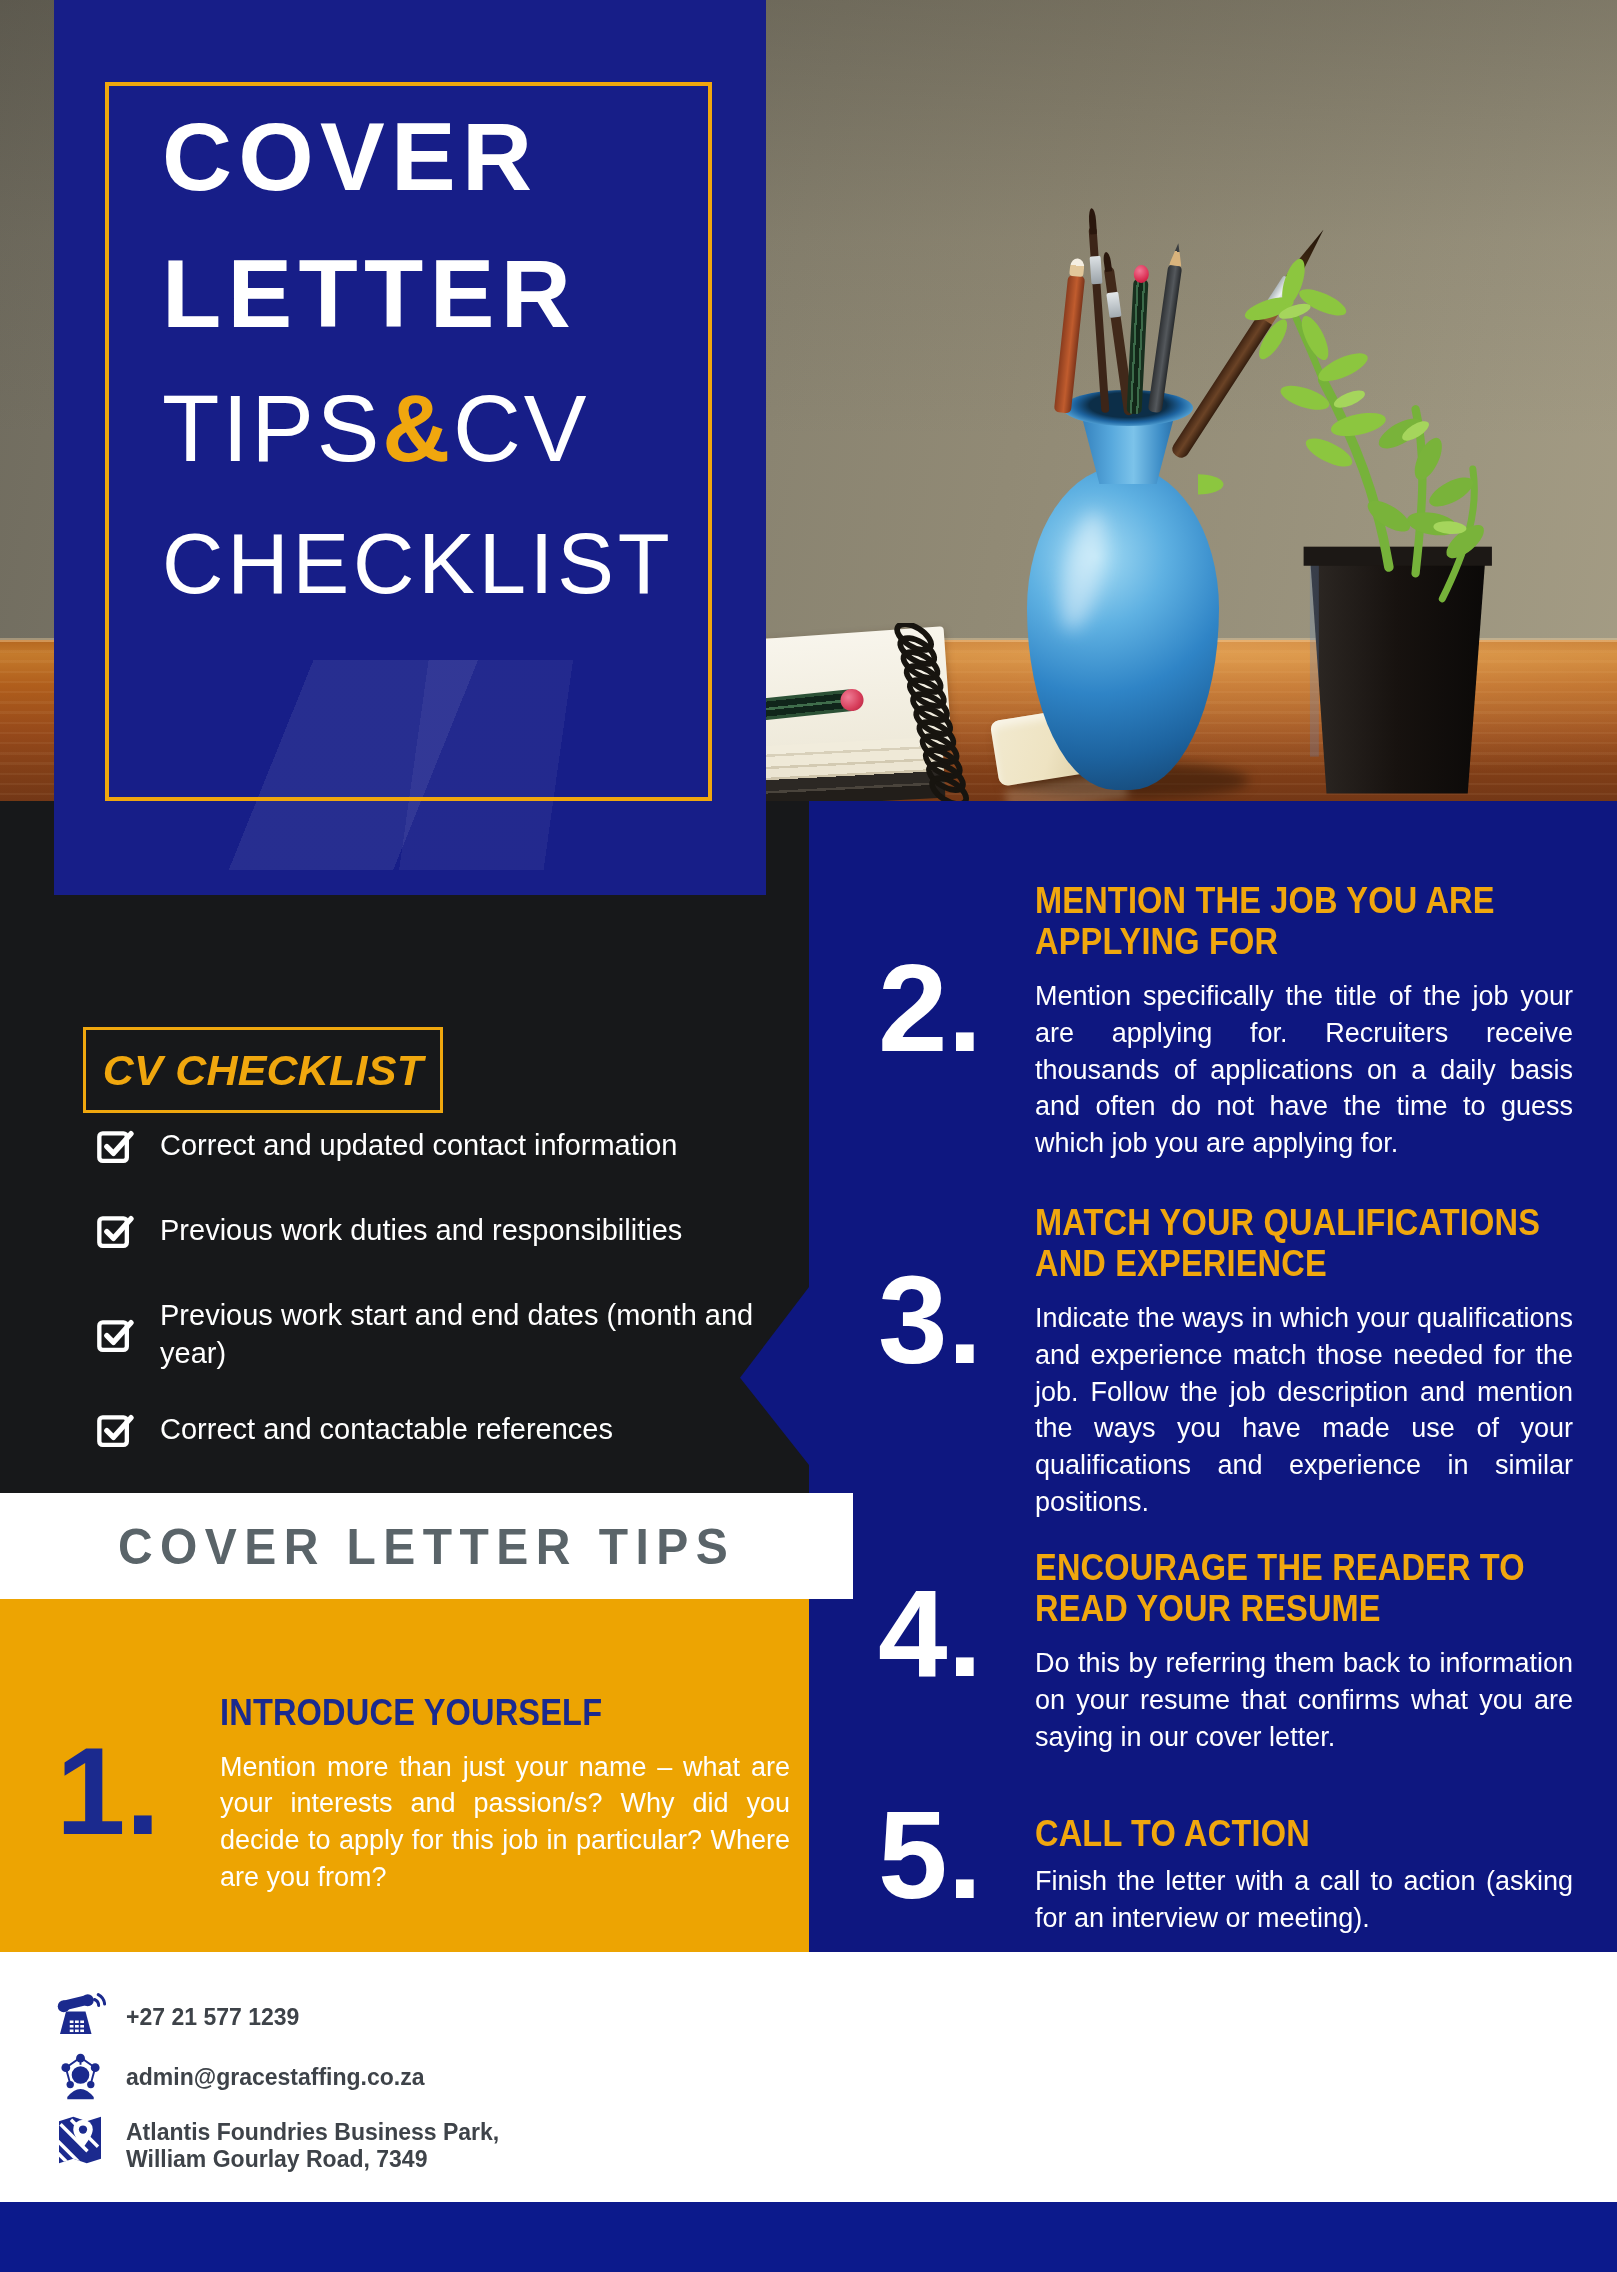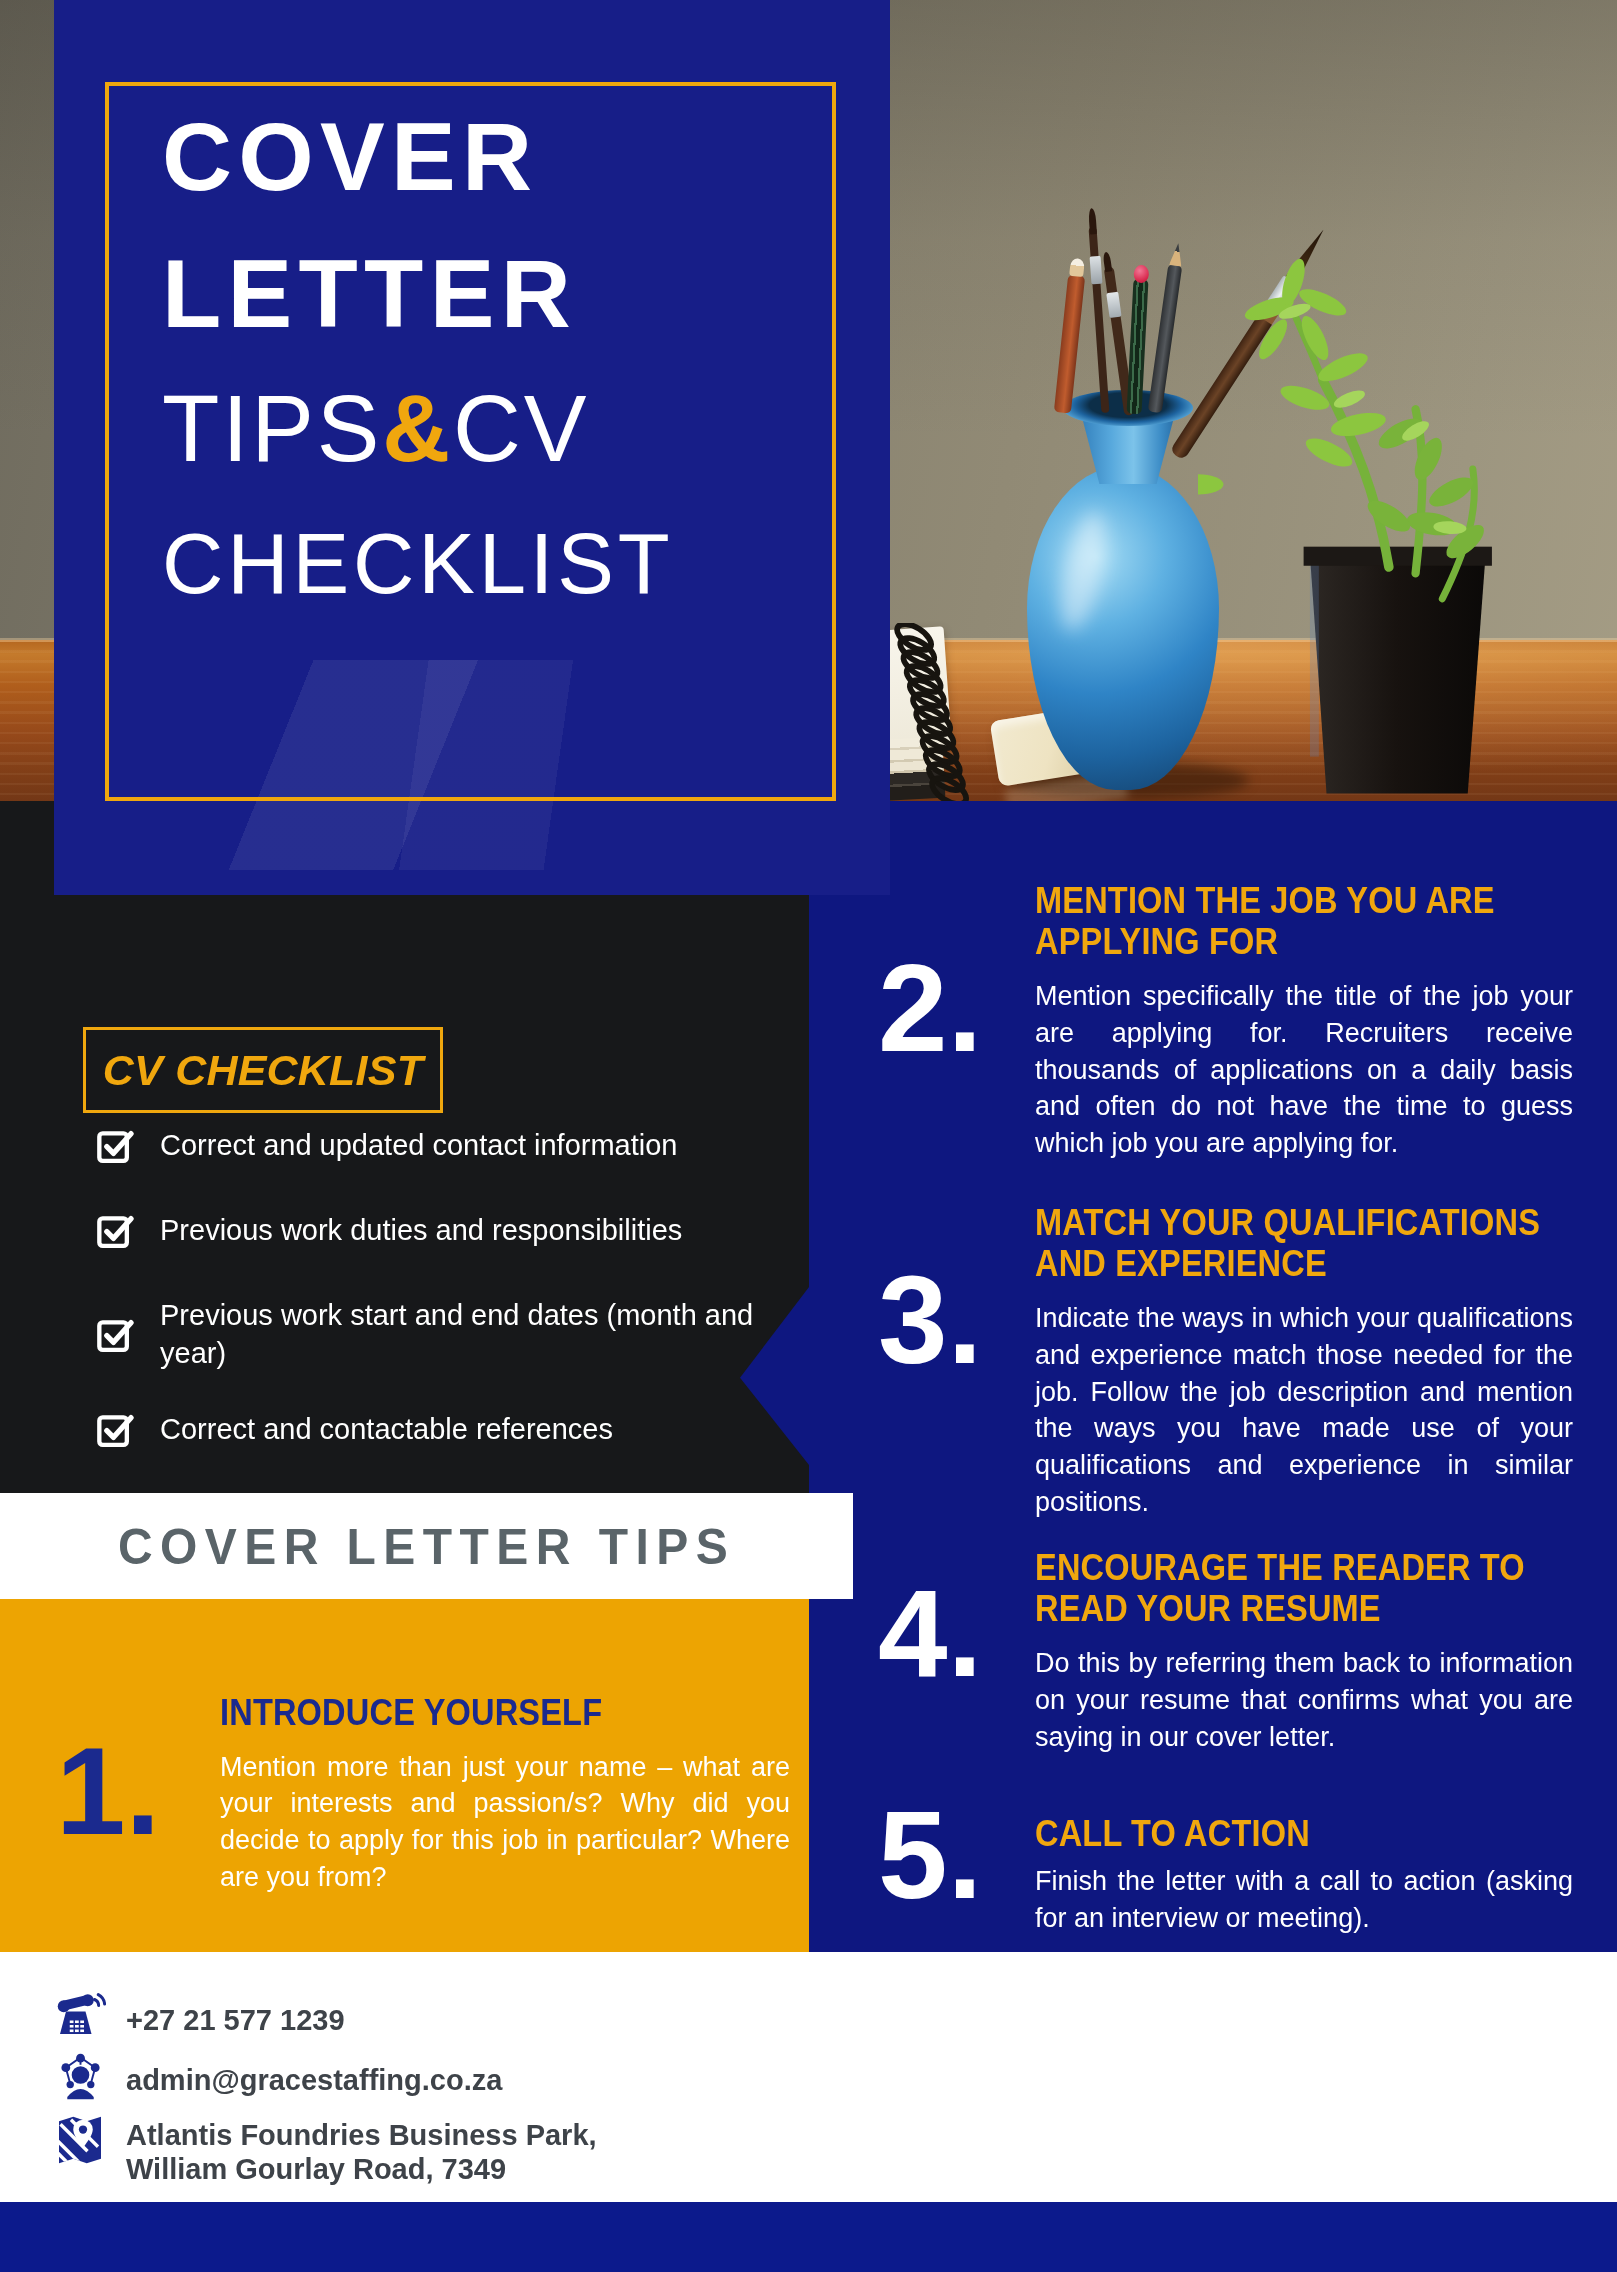--- a/index.html
+++ b/index.html
@@ -78,21 +78,21 @@
   .right-panel{position:absolute;left:809px;top:801px;width:809px;height:1151px;background:#0e1780;z-index:2;}
   .right-notch{position:absolute;left:740px;top:1287px;width:69px;height:178px;background:#0e1780;
     clip-path:polygon(100% 0,0 51%,100% 100%);z-index:3;}
   .white-band{position:absolute;left:0;top:1493px;width:853px;height:106px;background:#ffffff;z-index:3;
     display:flex;align-items:center;justify-content:center;}
   .white-band .tips-title{color:#5a6469;font-size:48px;font-weight:700;letter-spacing:.155em;white-space:nowrap;transform:scaleY(1.05);}
   .gold-section{position:absolute;left:0;top:1599px;width:809px;height:353px;background:#eda402;z-index:3;}
   .footer{position:absolute;left:0;top:1952px;width:1618px;height:250px;background:#ffffff;z-index:4;}
   .bottom-bar{position:absolute;left:0;top:2202px;width:1618px;height:71px;background:#0c1a8c;z-index:4;}
   
-  .title-box{position:absolute;left:54px;top:0;width:836px;height:895px;background:#171e88;z-index:5;}
+  .title-box{position:absolute;left:54px;top:0;width:712px;height:895px;background:#171e88;z-index:5;}
   .title-box .frame{position:absolute;left:51px;top:82px;right:54px;bottom:94px;border:4.5px solid #f0a70e;pointer-events:none;}
   .title-box .ghost{position:absolute;left:57px;bottom:25.5px;width:548px;height:210px;
     background:
       linear-gradient(112deg,rgba(255,255,255,0) 32%,rgba(255,255,255,.07) 32% 58%,rgba(255,255,255,0) 58%),
       linear-gradient(98deg,rgba(255,255,255,0) 55%,rgba(255,255,255,.05) 55% 80%,rgba(255,255,255,0) 80%);}
   .tb-text{position:absolute;left:108px;top:108px;width:561px;color:#fff;}
   .tb-l1,.tb-l2{font-size:97px;font-weight:700;letter-spacing:.065em;line-height:1;margin-bottom:40px;}
   .tb-l3{font-size:94px;line-height:1;margin-bottom:45px;letter-spacing:.03em;}
   .tb-l3 .tips{font-weight:400;}
   .tb-l3 .amp{font-weight:800;color:#f0a70e;}
@@ -122,21 +122,21 @@
   .tip5{left:1035px;top:1813px;}
   .tip5 .tb{margin-top:9px;}
   .num{position:absolute;font-size:125px;font-weight:700;color:#ffffff;z-index:6;line-height:1;}
   .num1{left:56px;top:1728px;color:#1b2a8e;}
   .num2{left:878px;top:945px;}
   .num3{left:878px;top:1257px;}
   .num4{left:878px;top:1570px;}
   .num5{left:878px;top:1792px;}
   
   .f-ic{position:absolute;}
-  .f-txt{position:absolute;color:#3e4349;font-weight:700;font-size:29px;line-height:1.16;}
+  .f-txt{position:absolute;color:#3e4349;font-weight:700;font-size:23px;line-height:1.16;}
 </style>
 </head>
 <body>
 
 <div class="poster">
 
   <div class="photo">
     <div class="wall"></div>
     <div class="desk"></div>
     <div class="desk-edge"></div>

